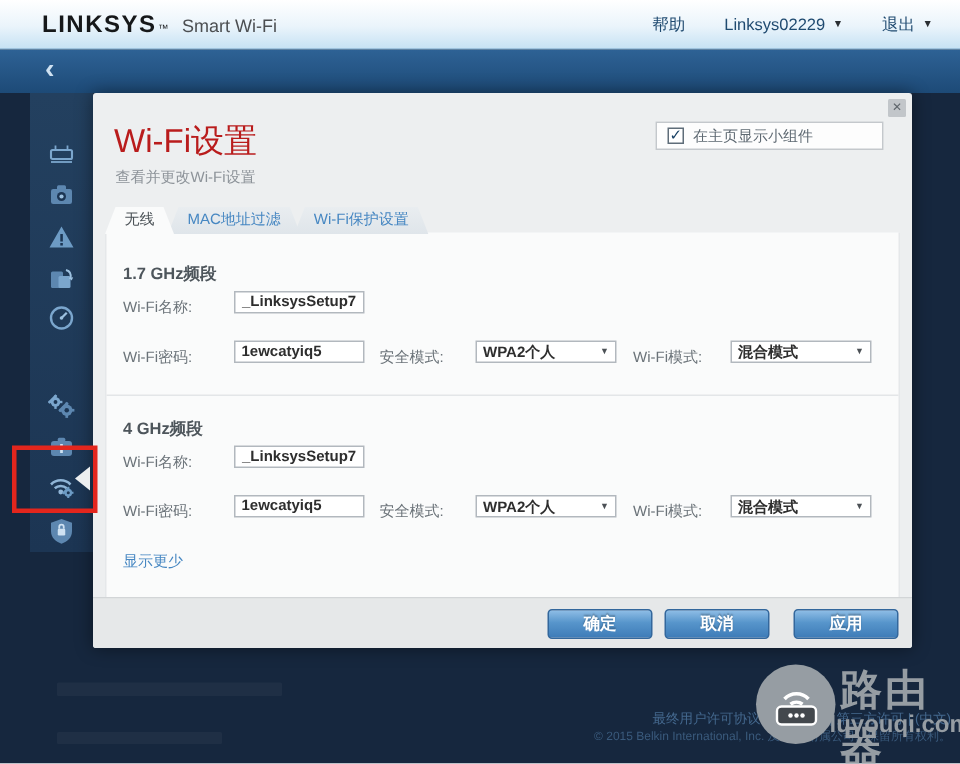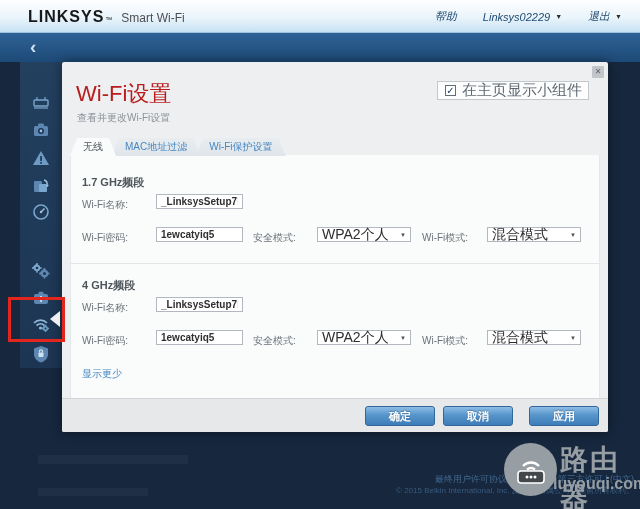--- a/index.html
+++ b/index.html
@@ -8,21 +8,21 @@
   #app { position:relative; width:640px; height:509px; background:#16273e; overflow:hidden; }
 
   
   .topbar { position:absolute; left:0; top:0; width:640px; height:33px;
             background:linear-gradient(#ffffff 0%, #eaf4fb 55%, #c7e2f4 100%);
             border-bottom:1px solid #9fc3de; z-index:5; }
   .brand-wrap { position:absolute; left:28px; top:8px; display:flex; align-items:baseline; }
   .brand { font-size:16px; font-weight:bold; letter-spacing:1px; color:#16181a; }
   .brand-tm { font-size:7px; color:#16181a; vertical-align:super; margin-left:1px; }
   .product { font-size:12px; color:#4c4f52; margin-left:9px; }
-  .topmenu { position:absolute; right:18px; top:0; height:33px; display:flex; align-items:center; gap:26px;font-style:italic; }
+  .topmenu { position:absolute; right:18px; top:0; height:33px; display:flex; align-items:center; gap:26px; }
   .topmenu-item { font-size:11px; color:#1f4a70; display:flex; align-items:center; gap:5px; cursor:pointer; }
   .caret-down { font-size:7px; color:#2b2f33; }
 
   
   .bluebar { position:absolute; left:0; top:33px; width:640px; height:29px;
              background:linear-gradient(#2e6295 0%, #1d4a77 100%); z-index:4; }
   .back-chevron { position:absolute; left:30px; top:3px; color:#cfe2f2; font-size:19px; font-weight:bold; cursor:pointer; }
 
   
   .side-strip { position:absolute; left:20px; top:62px; width:42px; height:306px;
@@ -38,39 +38,39 @@
   .panel { position:absolute; left:62px; top:62px; width:546px; height:370px;
            background:#edeff0; border-radius:2px; z-index:6; box-shadow:0 0 12px rgba(0,0,0,.45); }
   .close-btn { position:absolute; right:4px; top:4px; width:12px; height:12px; background:#c2c6ca;
                color:#5f666c; font-size:8px; line-height:12px; text-align:center; cursor:pointer; border-radius:1px; }
   .panel-title { position:absolute; left:14px; top:17px; font-size:22px; color:#b91c1c; }
   .panel-sub { position:absolute; left:15px; top:49px; font-size:10px; color:#8d9399; }
   .widget-box { position:absolute; left:375px; top:19px; width:152px; height:19px; background:#fdfdfd;
                 border:1px solid #c4c8cc; display:flex; align-items:center; padding-left:7px; gap:6px; }
   .checkbox { width:11px; height:11px; background:#fff; border:1px solid #5f6d79; color:#173f63;
               font-size:10px; line-height:10px; text-align:center; font-weight:bold; cursor:pointer; }
-  .widget-label { font-size:15px; color:#5d6871; }
+  .widget-label { font-size:10px; color:#5d6871; }
 
   
   .tabbar { position:absolute; left:8px; top:76px; height:18px; display:flex; }
   .tab { height:18px; padding:0 13px; font-size:10px; line-height:18px; cursor:pointer;
          clip-path:polygon(7px 0, calc(100% - 7px) 0, 100% 100%, 0 100%); margin-right:-4px; }
   .tab.active { background:#fafbfb; color:#4b5257; z-index:2; }
   .tab.inactive { background:linear-gradient(#e9edf0,#dfe5ea); color:#4687c2; z-index:1; }
 
   
   .content { position:absolute; left:8px; top:93px; width:530px; height:244px;
              background:#fafbfb; border:1px solid #e5e8ea; border-top:none; }
   .section-heading { position:absolute; left:11px; font-size:11px; font-weight:bold; color:#4d555b; }
   .field-label { position:absolute; font-size:10px; color:#6b7379; }
   .text-input { position:absolute; width:87px; height:15px; border:1px solid #b2b8be; background:#fff;
                 font-family:"Liberation Sans",sans-serif; font-size:10px; font-weight:bold; color:#2e2e2e; padding:0 4px; }
   .select { position:absolute; width:94px; height:15px; border:1px solid #b2b8be; background:#fff;
             display:flex; align-items:center; justify-content:space-between; padding:0 4px; cursor:pointer; }
-  .select .sel-text { font-size:14px; font-weight:normal; color:#2e2e2e; }
+  .select .sel-text { font-size:10px; font-weight:bold; color:#2e2e2e; }
   .select .sel-caret { font-size:6px; color:#4c5156; }
   .hr { position:absolute; left:0; width:100%; height:1px; background:#e3e6e8; }
   .show-link { position:absolute; left:11px; top:212px; font-size:10px; color:#4687c2; cursor:pointer; }
 
   
   .panel-footer { position:absolute; left:0; bottom:0; width:100%; height:34px;
                   background:#e6e8e9; border-top:1px solid #d2d5d7; border-radius:0 0 2px 2px; }
   .btn { position:absolute; top:7px; width:70px; height:20px; border-radius:3px; border:1px solid #33679c;
          background:linear-gradient(#8ebde6 0%, #5795cb 45%, #3e7cb8 100%);
          color:#fff; font-size:11px; font-weight:bold; text-align:center; line-height:19px;

